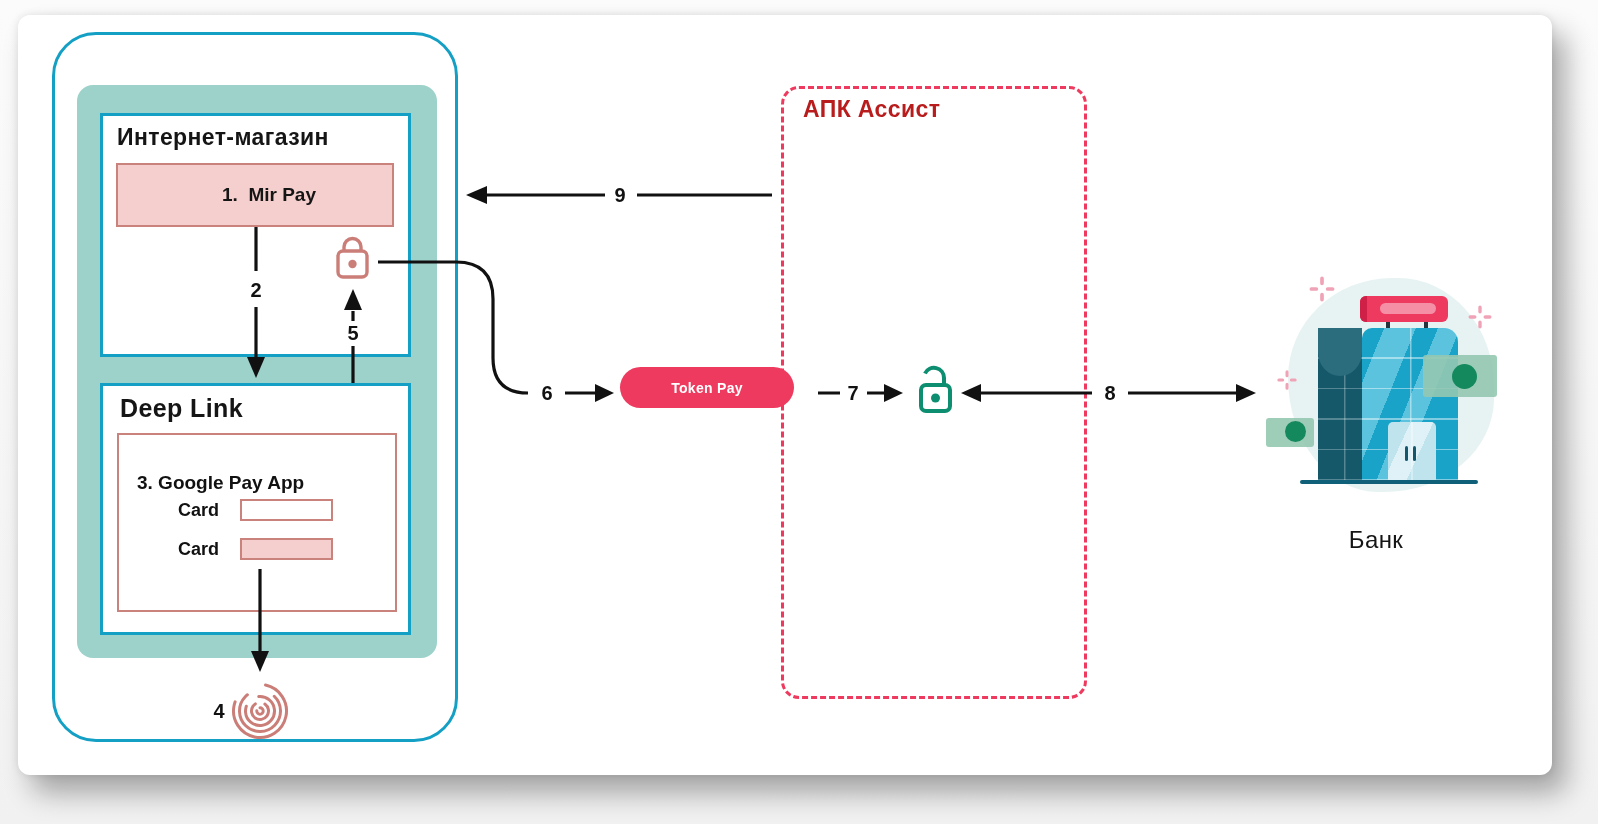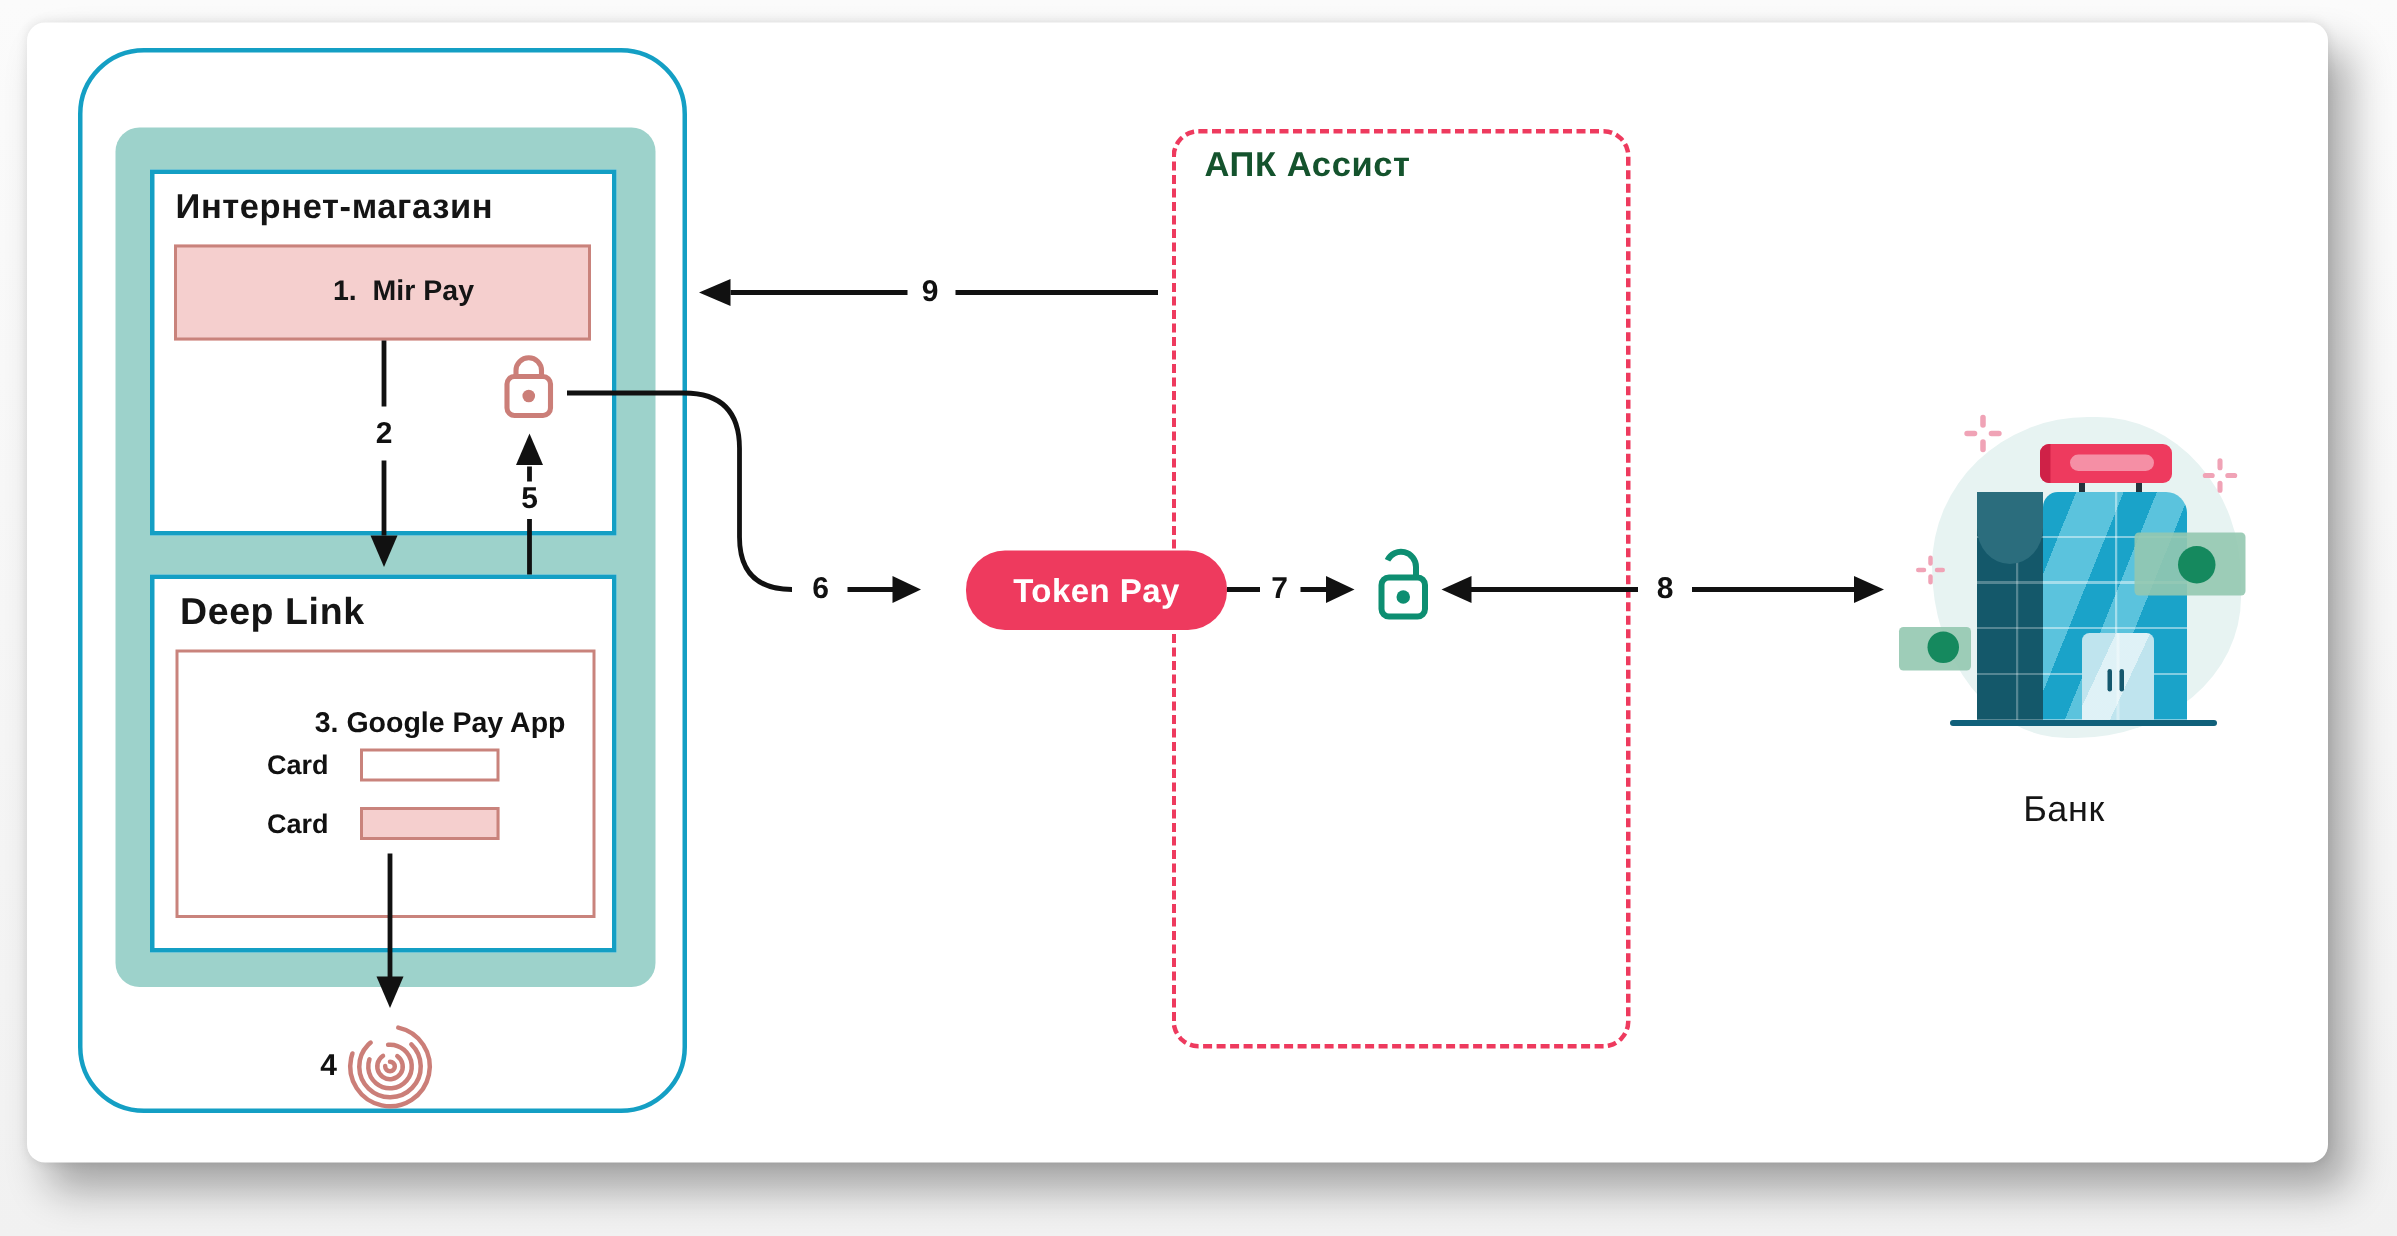--- a/index.html
+++ b/index.html
@@ -43,46 +43,46 @@
     left:116px;top:163px;width:278px;height:64px;
     background:#f5cfce;border:2.5px solid #c9837c;box-sizing:border-box;
     display:flex;align-items:center;justify-content:center;
     font-weight:bold;font-size:19px;color:#151515;cursor:pointer;padding-left:28px;
   }
 
   .gpay-box{
     left:117px;top:433px;width:280px;height:179px;
     border:2.5px solid #c9837c;box-sizing:border-box;background:#fff;
   }
-  .gpay-title{left:137px;top:472px;width:240px;text-align:right;font-weight:bold;font-size:19px;}
+  .gpay-title{left:137px;top:472px;width:240px;text-align:left;font-weight:bold;font-size:19px;}
   .card-label{font-weight:bold;font-size:18px;text-align:center;}
   .card-input{
     width:93px;height:22px;border:2px solid #c9837c;box-sizing:border-box;background:#fff;cursor:text;
   }
   .card-input.filled{background:#f5cfce;}
 
   
   .step{
     font-weight:bold;font-size:20px;color:#111;
     transform:translate(-50%,-50%);
   }
 
   
   .assist-box{
     left:781px;top:86px;width:306px;height:613px;
     border:3px dashed #ee3a5e;border-radius:18px;box-sizing:border-box;
   }
   .assist-title{
-    left:803px;top:96px;font-weight:bold;font-size:23px;color:#14532d;letter-spacing:.4px;
+    left:803px;top:96px;font-weight:bold;font-size:23px;color:#b91c1c;letter-spacing:.4px;
   }
 
   
   .tokenpay{
-    left:644px;top:367px;width:174px;height:53px;border-radius:26px;
-    background:#ee3a5e;color:#fff;font-weight:bold;font-size:22px;
+    left:620px;top:367px;width:174px;height:41px;border-radius:26px;
+    background:#ee3a5e;color:#fff;font-weight:bold;font-size:14px;
     display:flex;align-items:center;justify-content:center;cursor:pointer;
     letter-spacing:.3px;
   }
 
   
   .bank-blob{
     left:1288px;top:278px;width:206px;height:214px;
     background:#e7f3f2;
     border-radius:52% 48% 55% 45% / 48% 52% 45% 55%;
   }

